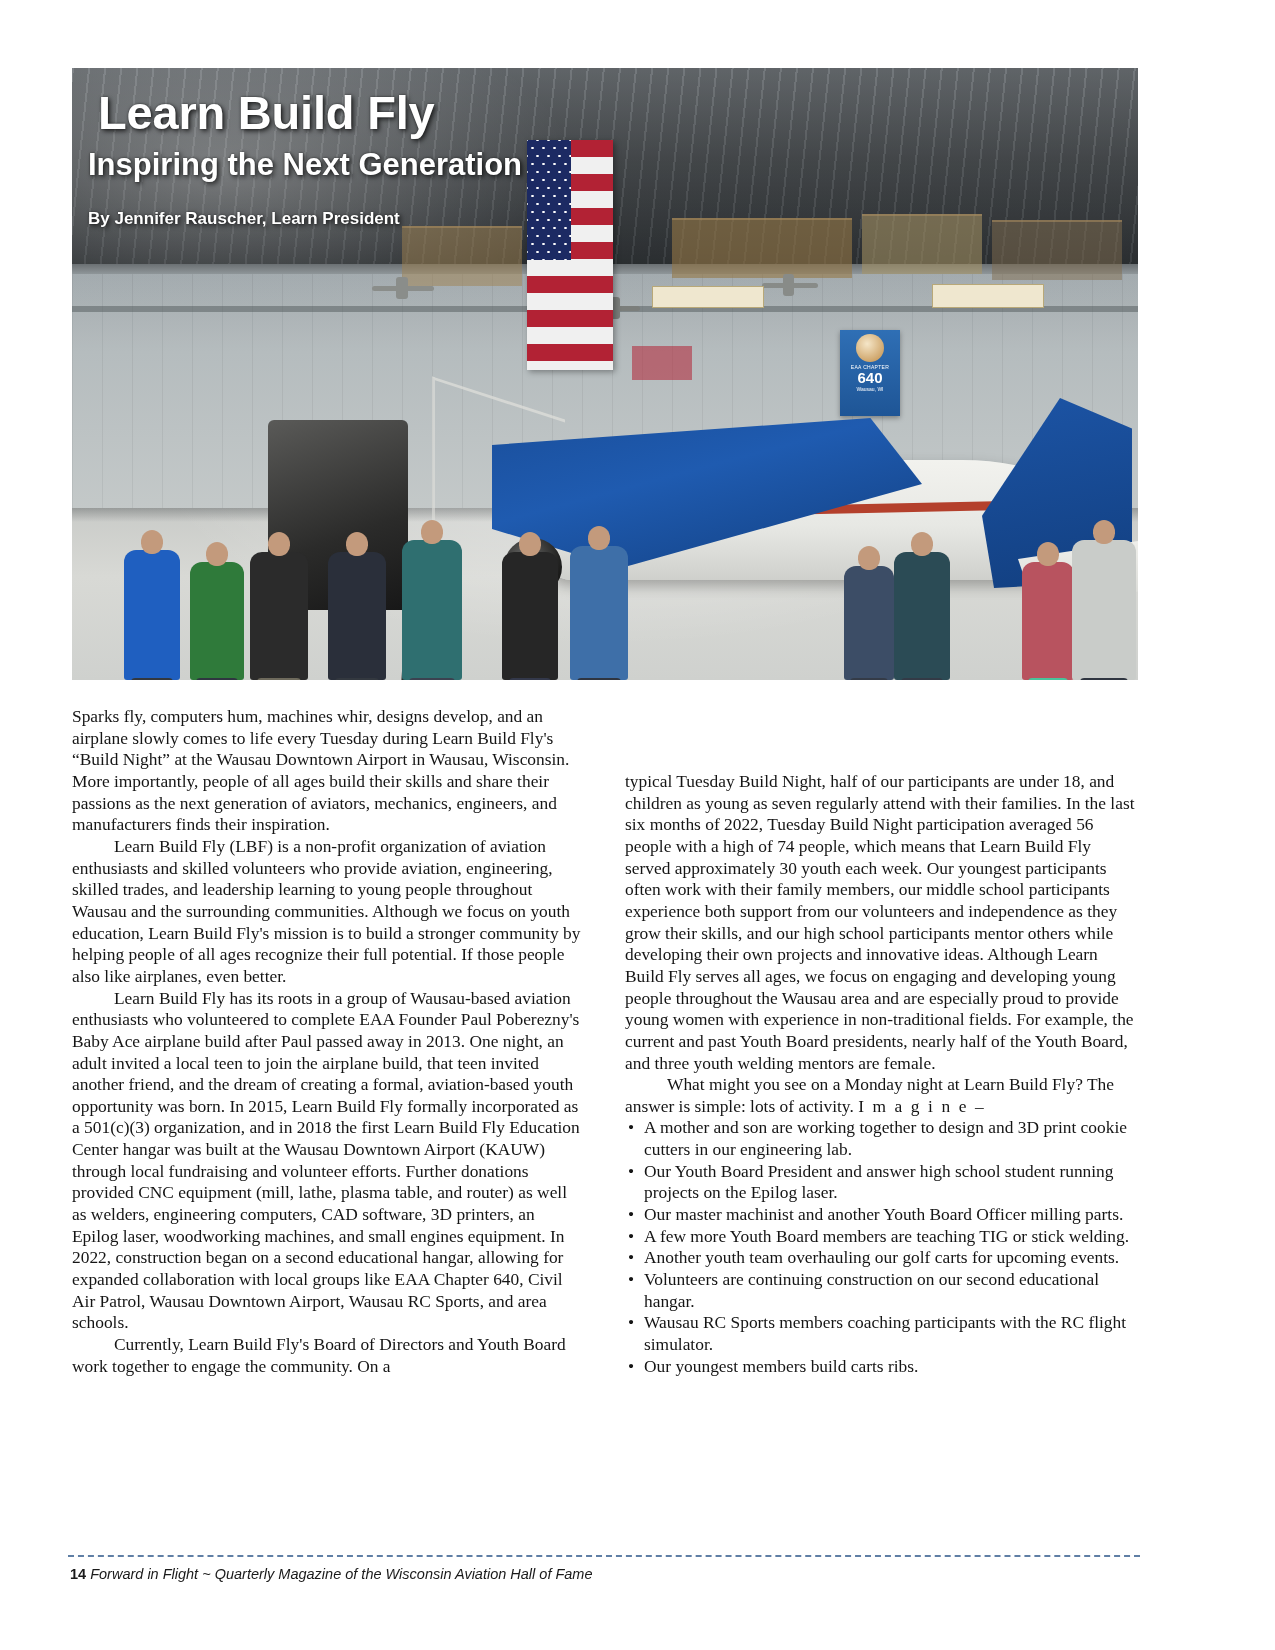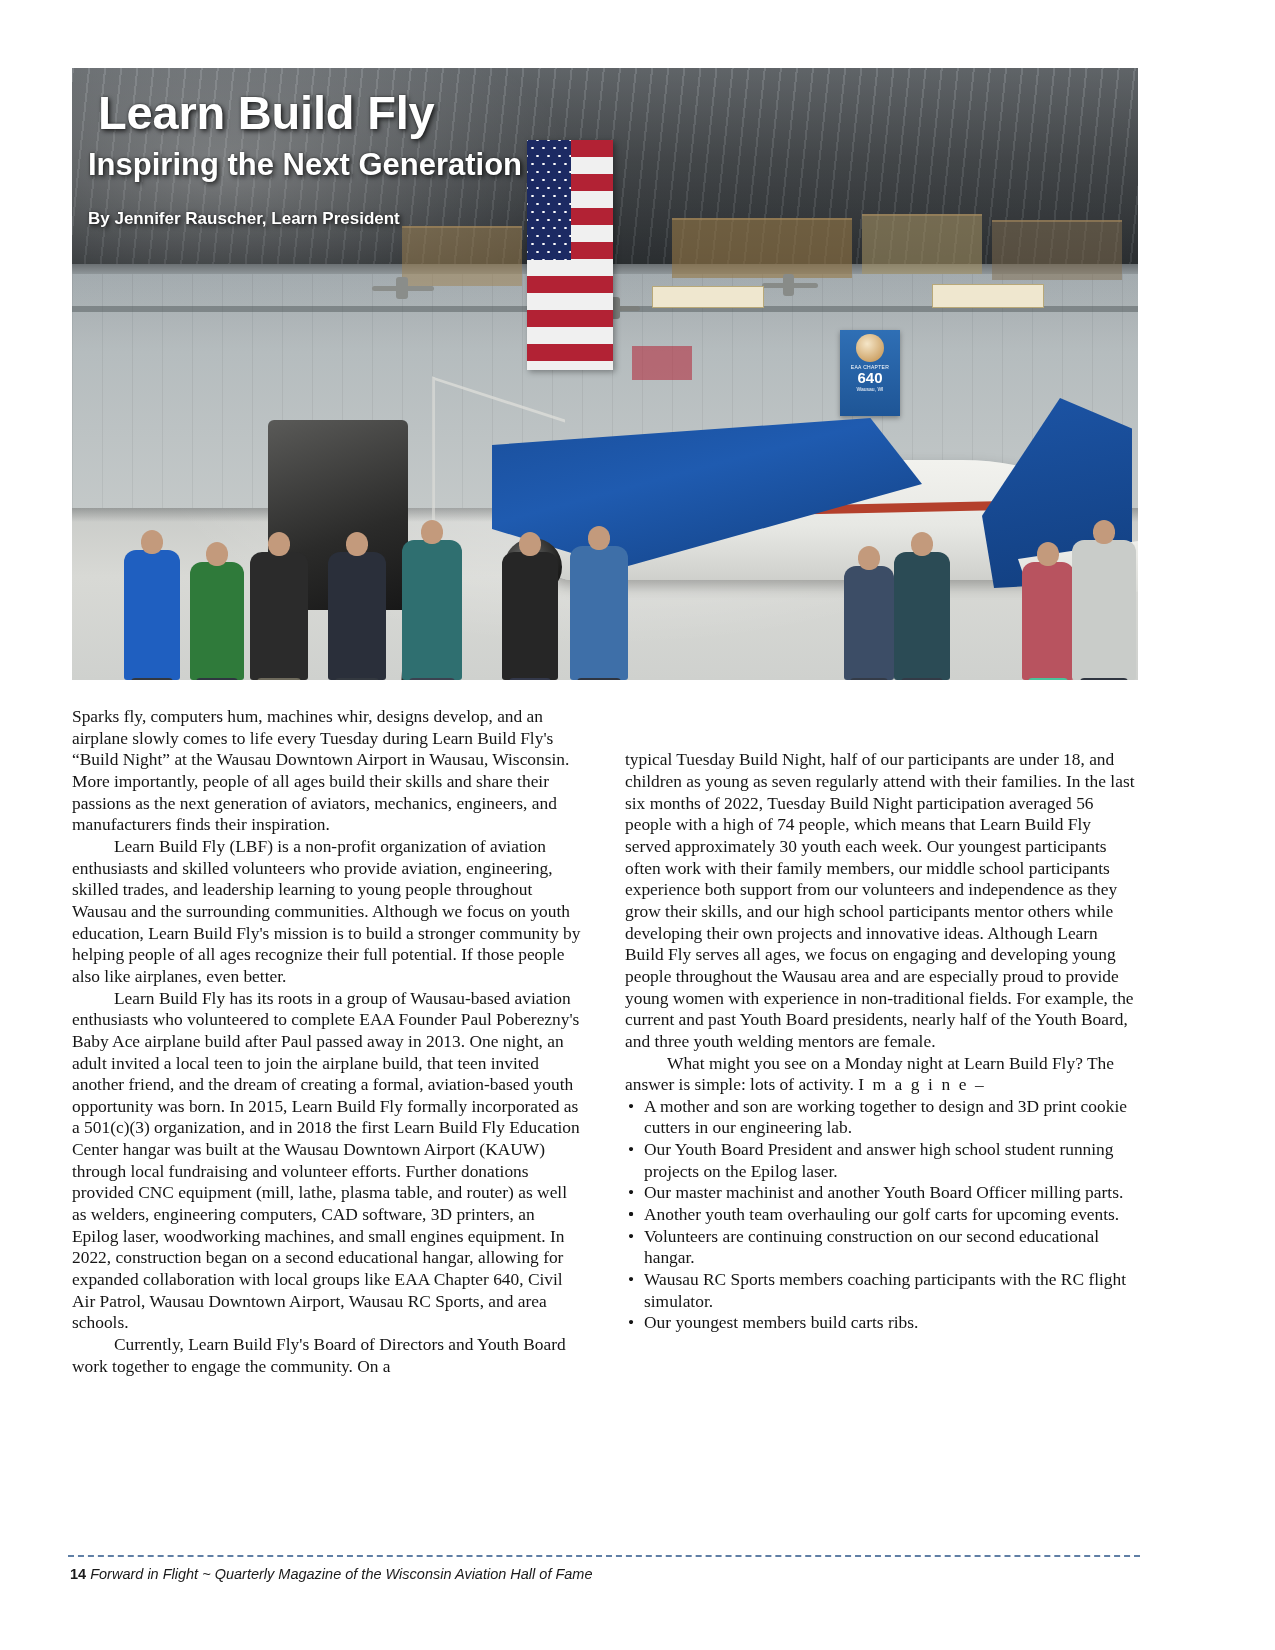--- a/index.html
+++ b/index.html
@@ -314,21 +314,21 @@
   }
 
   
   .article {
     position: absolute;
     left: 72px;
     top: 706px;
     width: 1066px;
     display: flex;
     gap: 40px;
-    align-items: center;
+    align-items: flex-end;
   }
   .col {
     width: 513px;
     font-size: 17.4px;
     line-height: 1.245;
     color: #151515;
     text-align: left;
     hyphens: manual;
   }
   .col p {
@@ -494,21 +494,21 @@
 
     <div class="col">
       <p>typical Tuesday Build Night, half of our participants are under 18, and children as young as seven regularly attend with their families. In the last six months of 2022, Tuesday Build Night participation averaged 56 people with a high of 74 people, which means that Learn Build Fly served approximately 30 youth each week. Our youngest participants often work with their family members, our middle school participants experience both support from our volunteers and independence as they grow their skills, and our high school participants mentor others while developing their own projects and innovative ideas. Although Learn Build Fly serves all ages, we focus on engaging and developing young people throughout the Wausau area and are especially proud to provide young women with experience in non-traditional fields. For example, the current and past Youth Board presidents, nearly half of the Youth Board, and three youth welding mentors are female.</p>
       <p class="indent">
         <span>What might you see on a Monday night at Learn Build Fly? The answer is simple: lots of activity. </span><span class="imagine">I m a g i n e –</span>
       </p>
       <ul class="blist">
         <li><span class="bullet">•</span><span>A mother and son are working together to design and 3D print cookie cutters in our engineering lab.</span></li>
         <li><span class="bullet">•</span><span>Our Youth Board President and answer high school student running projects on the Epilog laser.</span></li>
         <li><span class="bullet">•</span><span>Our master machinist and another Youth Board Officer milling parts.</span></li>
-        <li><span class="bullet">•</span></li>
+        <li><span class="bullet">•</span><span>A few more Youth Board members are teaching TIG or stick welding.</span></li>
         <li><span class="bullet">•</span><span>Another youth team overhauling our golf carts for upcoming events.</span></li>
         <li><span class="bullet">•</span><span>Volunteers are continuing construction on our second educational hangar.</span></li>
         <li><span class="bullet">•</span><span>Wausau RC Sports members coaching participants with the RC flight simulator.</span></li>
         <li><span class="bullet">•</span><span>Our youngest members build carts ribs.</span></li>
       </ul>
     </div>
   </div>
 
   <div class="footer-rule"></div>
   <div class="footer">

